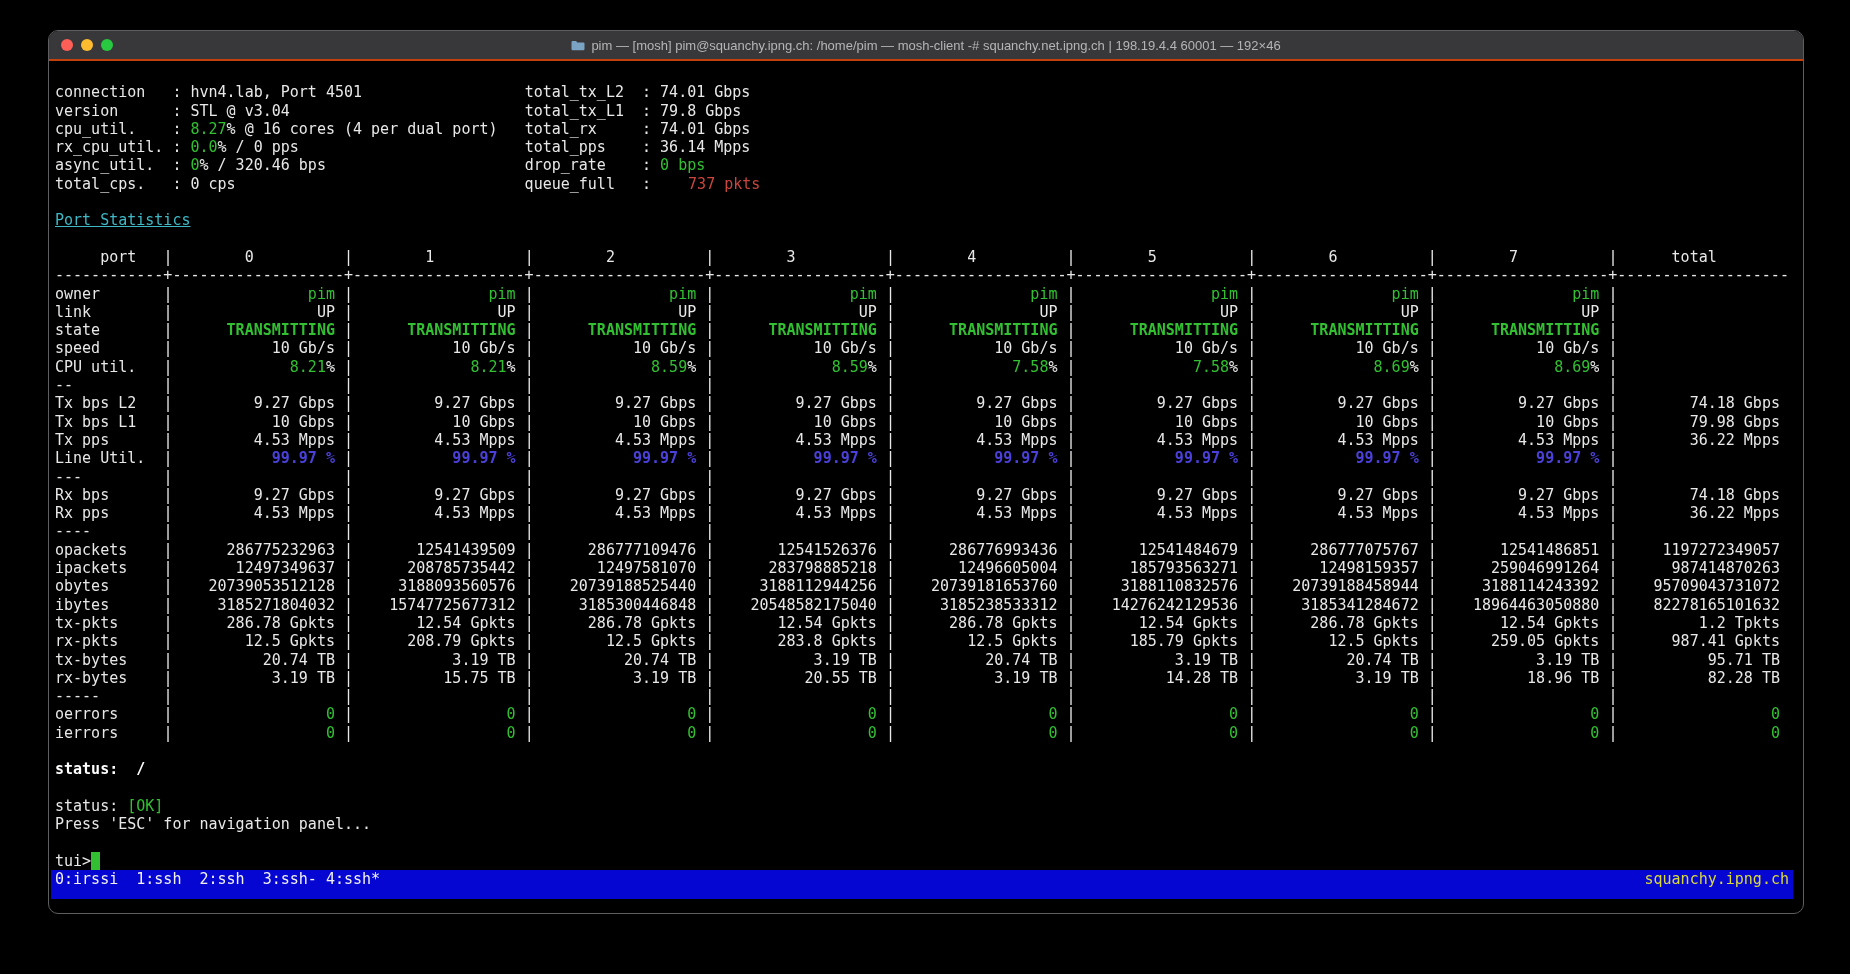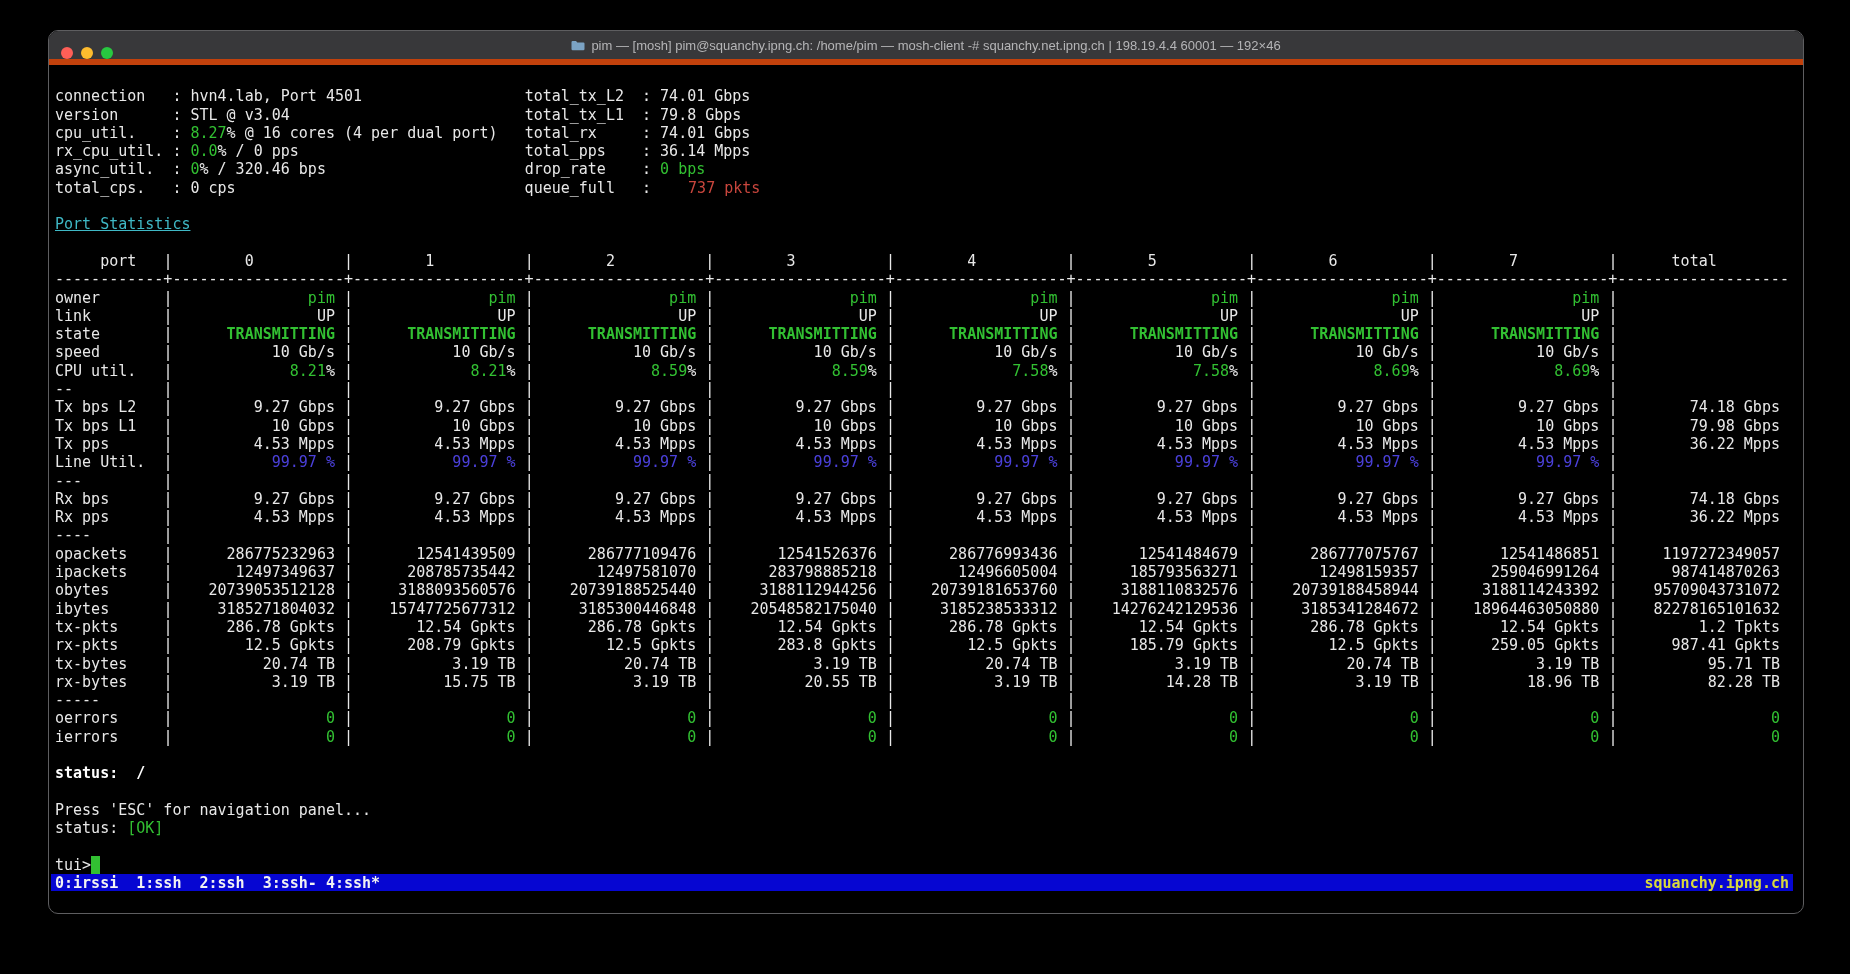--- a/index.html
+++ b/index.html
@@ -3,22 +3,22 @@
 <meta charset="utf-8">
 <style>
   html,body { margin:0; padding:0; background:#000; }
   body { width:1850px; height:974px; position:relative; overflow:hidden; }
   .window {
     position:absolute; left:48px; top:30px; width:1754px; height:882px;
     background:#000; border:1px solid #5e5e60; border-radius:10px;
     box-shadow:0 30px 70px rgba(0,0,0,.85); overflow:hidden;
   }
   .titlebar {
-    height:28px; background:var(--titlebar_bg); display:flex; align-items:flex-end;
-    position:relative; border-bottom:6px solid #c2410c;
+    height:28px; background:var(--titlebar_bg); display:flex; align-items:center;
+    position:relative; border-bottom:2px solid #c2410c;
   }
   .lights { display:flex; gap:8px; padding-left:12px; z-index:2; }
   .light { width:12px; height:12px; border-radius:50%; border:none; padding:0; cursor:default; }
   .light.red { background:var(--light_red); }
   .light.yellow { background:var(--light_yellow); }
   .light.green { background:var(--light_green); }
   .title {
     position:absolute; left:90px; right:90px; top:0; height:28px;
     display:flex; align-items:center; justify-content:center; gap:6px;
     font:13px "Liberation Sans", sans-serif; color:var(--title_fg);
@@ -26,28 +26,28 @@
   }
   .screen {
     padding:4px 0 0 6px;
     font:15px/18.3px "DejaVu Sans Mono", monospace;
     color:var(--fg);
   }
   .line { height:18.3px; white-space:pre; }
   .cyan { color:var(--cyan); text-decoration:underline; }
   .g  { color:var(--green);text-align:right; }
   .gb { color:var(--green); font-weight:bold;text-align:center; }
-  .bb { color:var(--blue);  font-weight:normal; }
+  .bb { color:var(--blue);  font-weight:bold; }
   .r  { color:var(--red);margin-left:28px; }
   .b  { color:#ffffff; font-weight:bold; }
   .cursor { background:var(--green); }
   .bar {
-    height:17px; width:1734px; margin-left:-4px; padding:0 4px;
+    height:29px; width:1734px; margin-left:-4px; padding:0 4px;
     background:var(--bar_bg); display:flex; justify-content:space-between;
-    white-space:pre; color:#f2f2f2;font-weight:bold;
+    white-space:pre; color:#f2f2f2;
   }
   .bar .host { color:var(--bar_host); }
 </style>
 </head>
 <body>
 
 <div class="window">
   <div class="titlebar">
     <div class="lights">
       <button class="light red"></button>
@@ -99,22 +99,22 @@
       <div class="line"><span>tx-pkts     </span><span>|</span><span> </span><span>     286.78 Gpkts</span><span> </span><span>|</span><span> </span><span>      12.54 Gpkts</span><span> </span><span>|</span><span> </span><span>     286.78 Gpkts</span><span> </span><span>|</span><span> </span><span>      12.54 Gpkts</span><span> </span><span>|</span><span> </span><span>     286.78 Gpkts</span><span> </span><span>|</span><span> </span><span>      12.54 Gpkts</span><span> </span><span>|</span><span> </span><span>     286.78 Gpkts</span><span> </span><span>|</span><span> </span><span>      12.54 Gpkts</span><span> </span><span>|</span><span> </span><span>        1.2 Tpkts</span></div>
       <div class="line"><span>rx-pkts     </span><span>|</span><span> </span><span>       12.5 Gpkts</span><span> </span><span>|</span><span> </span><span>     208.79 Gpkts</span><span> </span><span>|</span><span> </span><span>       12.5 Gpkts</span><span> </span><span>|</span><span> </span><span>      283.8 Gpkts</span><span> </span><span>|</span><span> </span><span>       12.5 Gpkts</span><span> </span><span>|</span><span> </span><span>     185.79 Gpkts</span><span> </span><span>|</span><span> </span><span>       12.5 Gpkts</span><span> </span><span>|</span><span> </span><span>     259.05 Gpkts</span><span> </span><span>|</span><span> </span><span>     987.41 Gpkts</span></div>
       <div class="line"><span>tx-bytes    </span><span>|</span><span> </span><span>         20.74 TB</span><span> </span><span>|</span><span> </span><span>          3.19 TB</span><span> </span><span>|</span><span> </span><span>         20.74 TB</span><span> </span><span>|</span><span> </span><span>          3.19 TB</span><span> </span><span>|</span><span> </span><span>         20.74 TB</span><span> </span><span>|</span><span> </span><span>          3.19 TB</span><span> </span><span>|</span><span> </span><span>         20.74 TB</span><span> </span><span>|</span><span> </span><span>          3.19 TB</span><span> </span><span>|</span><span> </span><span>         95.71 TB</span></div>
       <div class="line"><span>rx-bytes    </span><span>|</span><span> </span><span>          3.19 TB</span><span> </span><span>|</span><span> </span><span>         15.75 TB</span><span> </span><span>|</span><span> </span><span>          3.19 TB</span><span> </span><span>|</span><span> </span><span>         20.55 TB</span><span> </span><span>|</span><span> </span><span>          3.19 TB</span><span> </span><span>|</span><span> </span><span>         14.28 TB</span><span> </span><span>|</span><span> </span><span>          3.19 TB</span><span> </span><span>|</span><span> </span><span>         18.96 TB</span><span> </span><span>|</span><span> </span><span>         82.28 TB</span></div>
       <div class="line"><span>-----       </span><span>|</span><span> </span><span>                 </span><span> </span><span>|</span><span> </span><span>                 </span><span> </span><span>|</span><span> </span><span>                 </span><span> </span><span>|</span><span> </span><span>                 </span><span> </span><span>|</span><span> </span><span>                 </span><span> </span><span>|</span><span> </span><span>                 </span><span> </span><span>|</span><span> </span><span>                 </span><span> </span><span>|</span><span> </span><span>                 </span><span> </span><span>|</span></div>
       <div class="line"><span>oerrors     </span><span>|</span><span> </span><span class="g">                0</span><span> </span><span>|</span><span> </span><span class="g">                0</span><span> </span><span>|</span><span> </span><span class="g">                0</span><span> </span><span>|</span><span> </span><span class="g">                0</span><span> </span><span>|</span><span> </span><span class="g">                0</span><span> </span><span>|</span><span> </span><span class="g">                0</span><span> </span><span>|</span><span> </span><span class="g">                0</span><span> </span><span>|</span><span> </span><span class="g">                0</span><span> </span><span>|</span><span> </span><span class="g">                0</span></div>
       <div class="line"><span>ierrors     </span><span>|</span><span> </span><span class="g">                0</span><span> </span><span>|</span><span> </span><span class="g">                0</span><span> </span><span>|</span><span> </span><span class="g">                0</span><span> </span><span>|</span><span> </span><span class="g">                0</span><span> </span><span>|</span><span> </span><span class="g">                0</span><span> </span><span>|</span><span> </span><span class="g">                0</span><span> </span><span>|</span><span> </span><span class="g">                0</span><span> </span><span>|</span><span> </span><span class="g">                0</span><span> </span><span>|</span><span> </span><span class="g">                0</span></div>
       <div class="line"></div>
       <div class="line"><span class="b">status:</span><span>  </span><span class="b">/</span></div>
       <div class="line"></div>
+      <div class="line"><span>status: </span><span class="g">[OK]</span></div>
       <div class="line"><span>Press 'ESC' for navigation panel...</span></div>
-      <div class="line"><span>status: </span><span class="g">[OK]</span></div>
       <div class="line"></div>
       <div class="line"><span>tui&gt;</span><span class="cursor">&nbsp;</span></div>
       <div class="bar" id="statusbar">
       <span>0:irssi  1:ssh  2:ssh  3:ssh- 4:ssh*</span>
       <span class="host">squanchy.ipng.ch</span>
     </div>
   </div>
 </div>
 
 </body></html>

